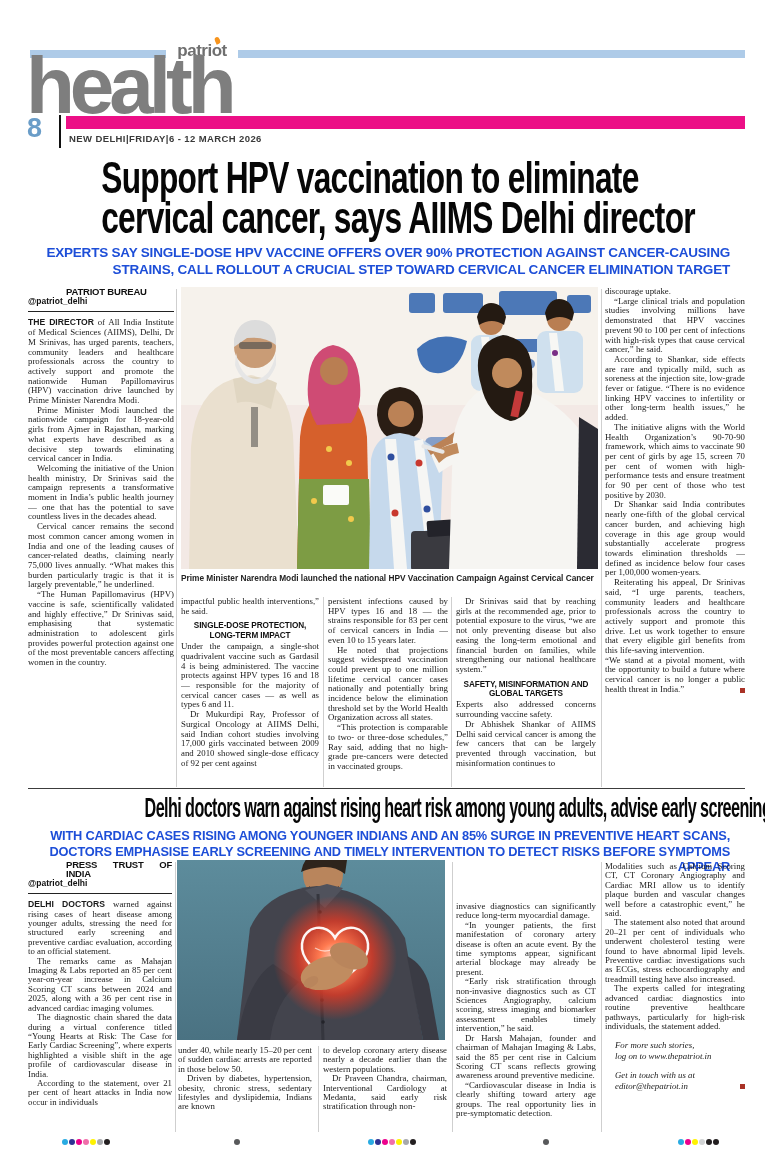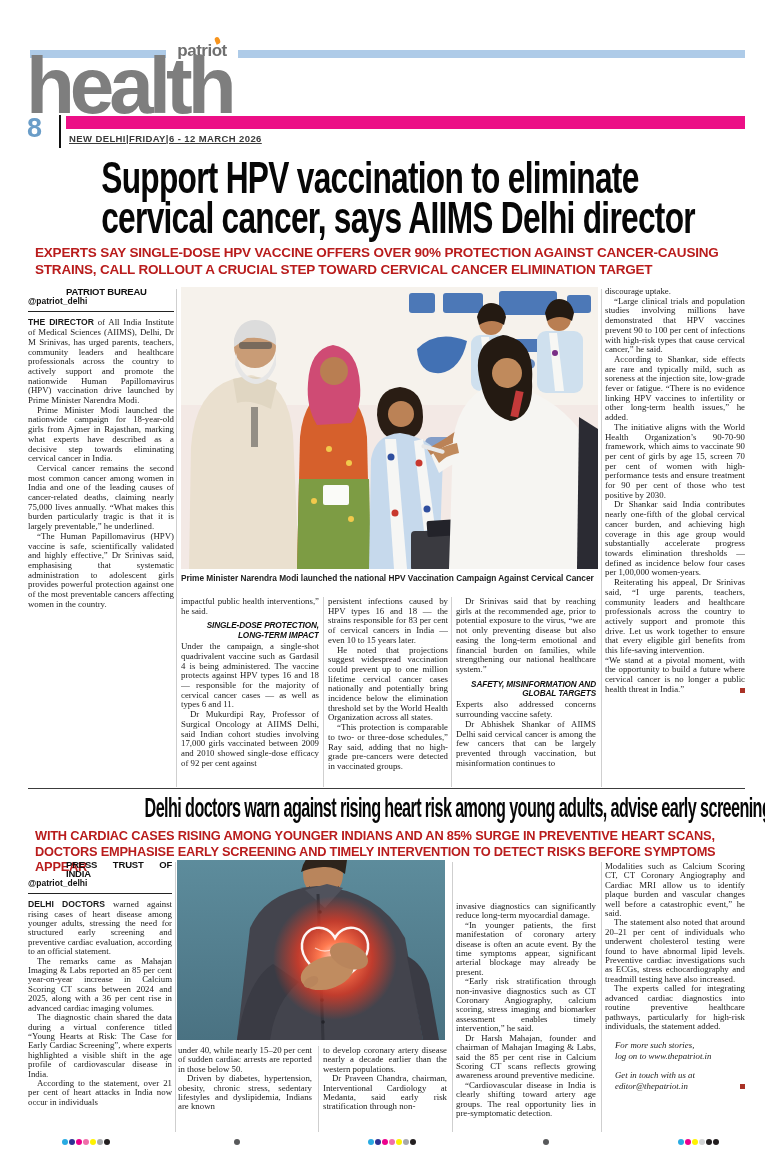--- a/index.html
+++ b/index.html
@@ -13,46 +13,46 @@
       font-family:"Liberation Sans",sans-serif;font-weight:bold;font-size:17px;color:#6f6f6f;letter-spacing:-0.5px;}
   .flame{position:absolute;top:-4px;right:16px;width:5px;height:7px;background:#f7941d;
       border-radius:50% 50% 50% 0;transform:rotate(-25deg);}
   .section-title{position:absolute;left:26px;top:46px;font-family:"Liberation Sans",sans-serif;
       font-weight:bold;font-size:80px;line-height:1;letter-spacing:-5px;color:#7e7e7e;}
   .pageno{position:absolute;left:27px;top:114px;font-family:"Liberation Sans",sans-serif;
       font-weight:bold;font-size:27px;line-height:1.1;color:#6a9dc8;}
   .pageno-rule{position:absolute;left:59px;top:115px;width:2px;height:33px;background:#111;}
   .magenta-bar{position:absolute;left:66px;top:116px;width:679px;height:13px;background:#ec0f86;}
   .dateline{position:absolute;left:69px;top:133px;font-family:"Liberation Sans",sans-serif;
-      font-weight:bold;font-size:9.5px;letter-spacing:0.4px;color:#3a3a3a;text-decoration:underline;}
+      font-weight:bold;font-size:9.5px;letter-spacing:0.4px;color:#3a3a3a;}
   
   .headline{position:absolute;left:0;width:723px;text-align:left;
       font-family:"Liberation Sans",sans-serif;font-weight:bold;color:#070707;}
   .hl-line{display:block;white-space:nowrap;letter-spacing:-1px;}
   #headline1{top:158px;}
   #headline1 .hl-line{font-size:44px;line-height:40px;transform:scaleX(0.72);transform-origin:50% 50%;}
   .subhead{position:absolute;font-family:"Liberation Sans",sans-serif;font-weight:bold;
-      text-align:left;color:#b91c1c;}
+      text-align:right;color:#1d4ed8;}
   #subhead1{top:245px;left:35px;width:695px;font-size:13.5px;line-height:16.5px;letter-spacing:-0.2px;}
   .story-divider{position:absolute;left:28px;top:788px;width:717px;border-top:1.5px solid #3c3c3c;}
   #headline2{top:794px;}
   #headline2 .hl-line{font-size:27px;line-height:29px;transform:scaleX(0.60);transform-origin:50% 50%;}
   #subhead2{top:828px;left:35px;width:695px;font-size:12.8px;line-height:15.5px;letter-spacing:-0.2px;}
   
   .col{position:absolute;overflow:hidden;font-size:8.8px;line-height:9.7px;text-align:justify;}
   .s2 .col{line-height:9.4px;}
   .col p{margin:0;}
   .col p.ind{text-indent:9px;}
   .byline-block{border-bottom:1.5px solid #222;padding-bottom:5px;margin-bottom:6px;}
   .byline-name{font-family:"Liberation Sans",sans-serif;font-weight:bold;font-size:9.5px;
       letter-spacing:-0.2px;color:#111;margin-left:38px;}
   .byline-handle{font-family:"Liberation Sans",sans-serif;font-weight:bold;font-size:8.5px;color:#111;}
   .lead{font-family:"Liberation Sans",sans-serif;font-weight:bold;font-size:8.6px;}
   .crosshead{font-family:"Liberation Sans",sans-serif;font-weight:bold;font-size:8.2px;
-      line-height:9.4px;margin:5px 0 2px;text-align:right;letter-spacing:-0.1px;color:#111;font-style:italic;}
+      line-height:9.4px;margin:5px 0 2px;text-align:center;letter-spacing:-0.1px;color:#111;}
   .endmark{display:inline-block;width:5px;height:5px;background:#a93226;float:right;margin-top:3px;}
   .notes{font-style:italic;font-size:8.8px;line-height:10.5px;text-align:left;
       margin-top:9px;padding-left:10px;white-space:pre-line;}
   .colrule{position:absolute;width:1px;background:#cfcfcf;}
   
   .photo{position:absolute;overflow:hidden;background:#eee;}
   .photo svg{display:block;}
   .caption{position:absolute;left:181px;top:573px;width:562px;font-family:"Liberation Sans",sans-serif;
       font-weight:bold;font-size:8.3px;color:#222;text-align:left;}
   
@@ -87,20 +87,21 @@
   <div class="colrule" style="left:323px;top:597px;height:190px"></div>
   <div class="colrule" style="left:451px;top:597px;height:190px"></div>
 
   <div class="col" style="left:28px;top:287px;width:146px;height:501px">
     <div class="byline-block">
       <div class="byline-name">PATRIOT BUREAU</div>
       <div class="byline-handle">@patriot_delhi</div>
     </div>
     <p><b class="lead">THE DIRECTOR</b> <span>of All India Institute of Medical Sciences (AIIMS), Delhi, Dr M Srinivas, has urged parents, teachers, community leaders and healthcare professionals across the country to actively support and promote the nationwide Human Papillomavirus (HPV) vaccination drive launched by Prime Minister Narendra Modi.</span></p>
     <p class="ind">Prime Minister Modi launched the nationwide campaign for 18-year-old girls from Ajmer in Rajasthan, marking what experts have described as a decisive step towards eliminating cervical cancer in India.</p>
+    <p class="ind">Welcoming the initiative of the Union health ministry, Dr Srinivas said the campaign represents a transformative moment in India’s public health journey — one that has the potential to save countless lives in the decades ahead.</p>
     <p class="ind">Cervical cancer remains the second most common cancer among women in India and one of the leading causes of cancer-related deaths, claiming nearly 75,000 lives annually. “What makes this burden particularly tragic is that it is largely preventable,” he underlined.</p>
     <p class="ind">“The Human Papillomavirus (HPV) vaccine is safe, scientifically validated and highly effective,” Dr Srinivas said, emphasising that systematic administration to adolescent girls provides powerful protection against one of the most preventable cancers affecting women in the country.</p>
   </div>
 
   <div class="photo" style="left:181px;top:287px;width:417px;height:282px">
     <svg viewBox="0 0 417 282" width="417" height="282">
       <rect width="417" height="282" fill="#f3e9e5"></rect>
       <rect width="417" height="118" fill="#f6f2ec"></rect>
       <g fill="#2f63ae" opacity="0.85">
         <rect x="228" y="6" width="26" height="20" rx="3"></rect>
@@ -280,21 +281,21 @@
     </div>
 
     <div class="col" style="left:323px;top:1046px;width:124px;height:88px">
       <p>to develop coronary artery disease nearly a decade earlier than the western populations.</p>
       <p class="ind">Dr Praveen Chandra, chairman, Interventional Cardiology at Medanta, said early risk stratification through non-</p>
     </div>
 
     <div class="col" style="left:456px;top:902px;width:140px;height:272px">
       <p>invasive diagnostics can significantly reduce long-term myocardial damage.</p>
       <p class="ind">“In younger patients, the first manifestation of coronary artery disease is often an acute event. By the time symptoms appear, significant arterial blockage may already be present.</p>
-      <p class="ind">“Early risk stratification through non-invasive diagnostics such as CT Coronary Angiography, calcium scoring, stress imaging and biomarker assessment enables timely intervention,” he said.</p>
+      <p class="ind">“Early risk stratification through non-invasive diagnostics such as CT Sciences Angiography, calcium scoring, stress imaging and biomarker assessment enables timely intervention,” he said.</p>
       <p class="ind">Dr Harsh Mahajan, founder and chairman of Mahajan Imaging &amp; Labs, said the 85 per cent rise in Calcium Scoring CT scans reflects growing awareness around preventive medicine.</p>
       <p class="ind">“Cardiovascular disease in India is clearly shifting toward artery age groups. The real opportunity lies in pre-symptomatic detection.</p>
     </div>
 
     <div class="col" style="left:605px;top:862px;width:140px;height:272px">
       <p>Modalities such as Calcium Scoring CT, CT Coronary Angiography and Cardiac MRI allow us to identify plaque burden and vascular changes well before a catastrophic event,” he said.</p>
       <p class="ind">The statement also noted that around 20–21 per cent of individuals who underwent cholesterol testing were found to have abnormal lipid levels. Preventive cardiac investigations such as ECGs, stress echocardiography and treadmill testing have also increased.</p>
       <p class="ind">The experts called for integrating advanced cardiac diagnostics into routine preventive healthcare pathways, particularly for high-risk individuals, the statement added.</p>
       <div class="notes">For more such stories,
 log on to www.thepatriot.in</div>

